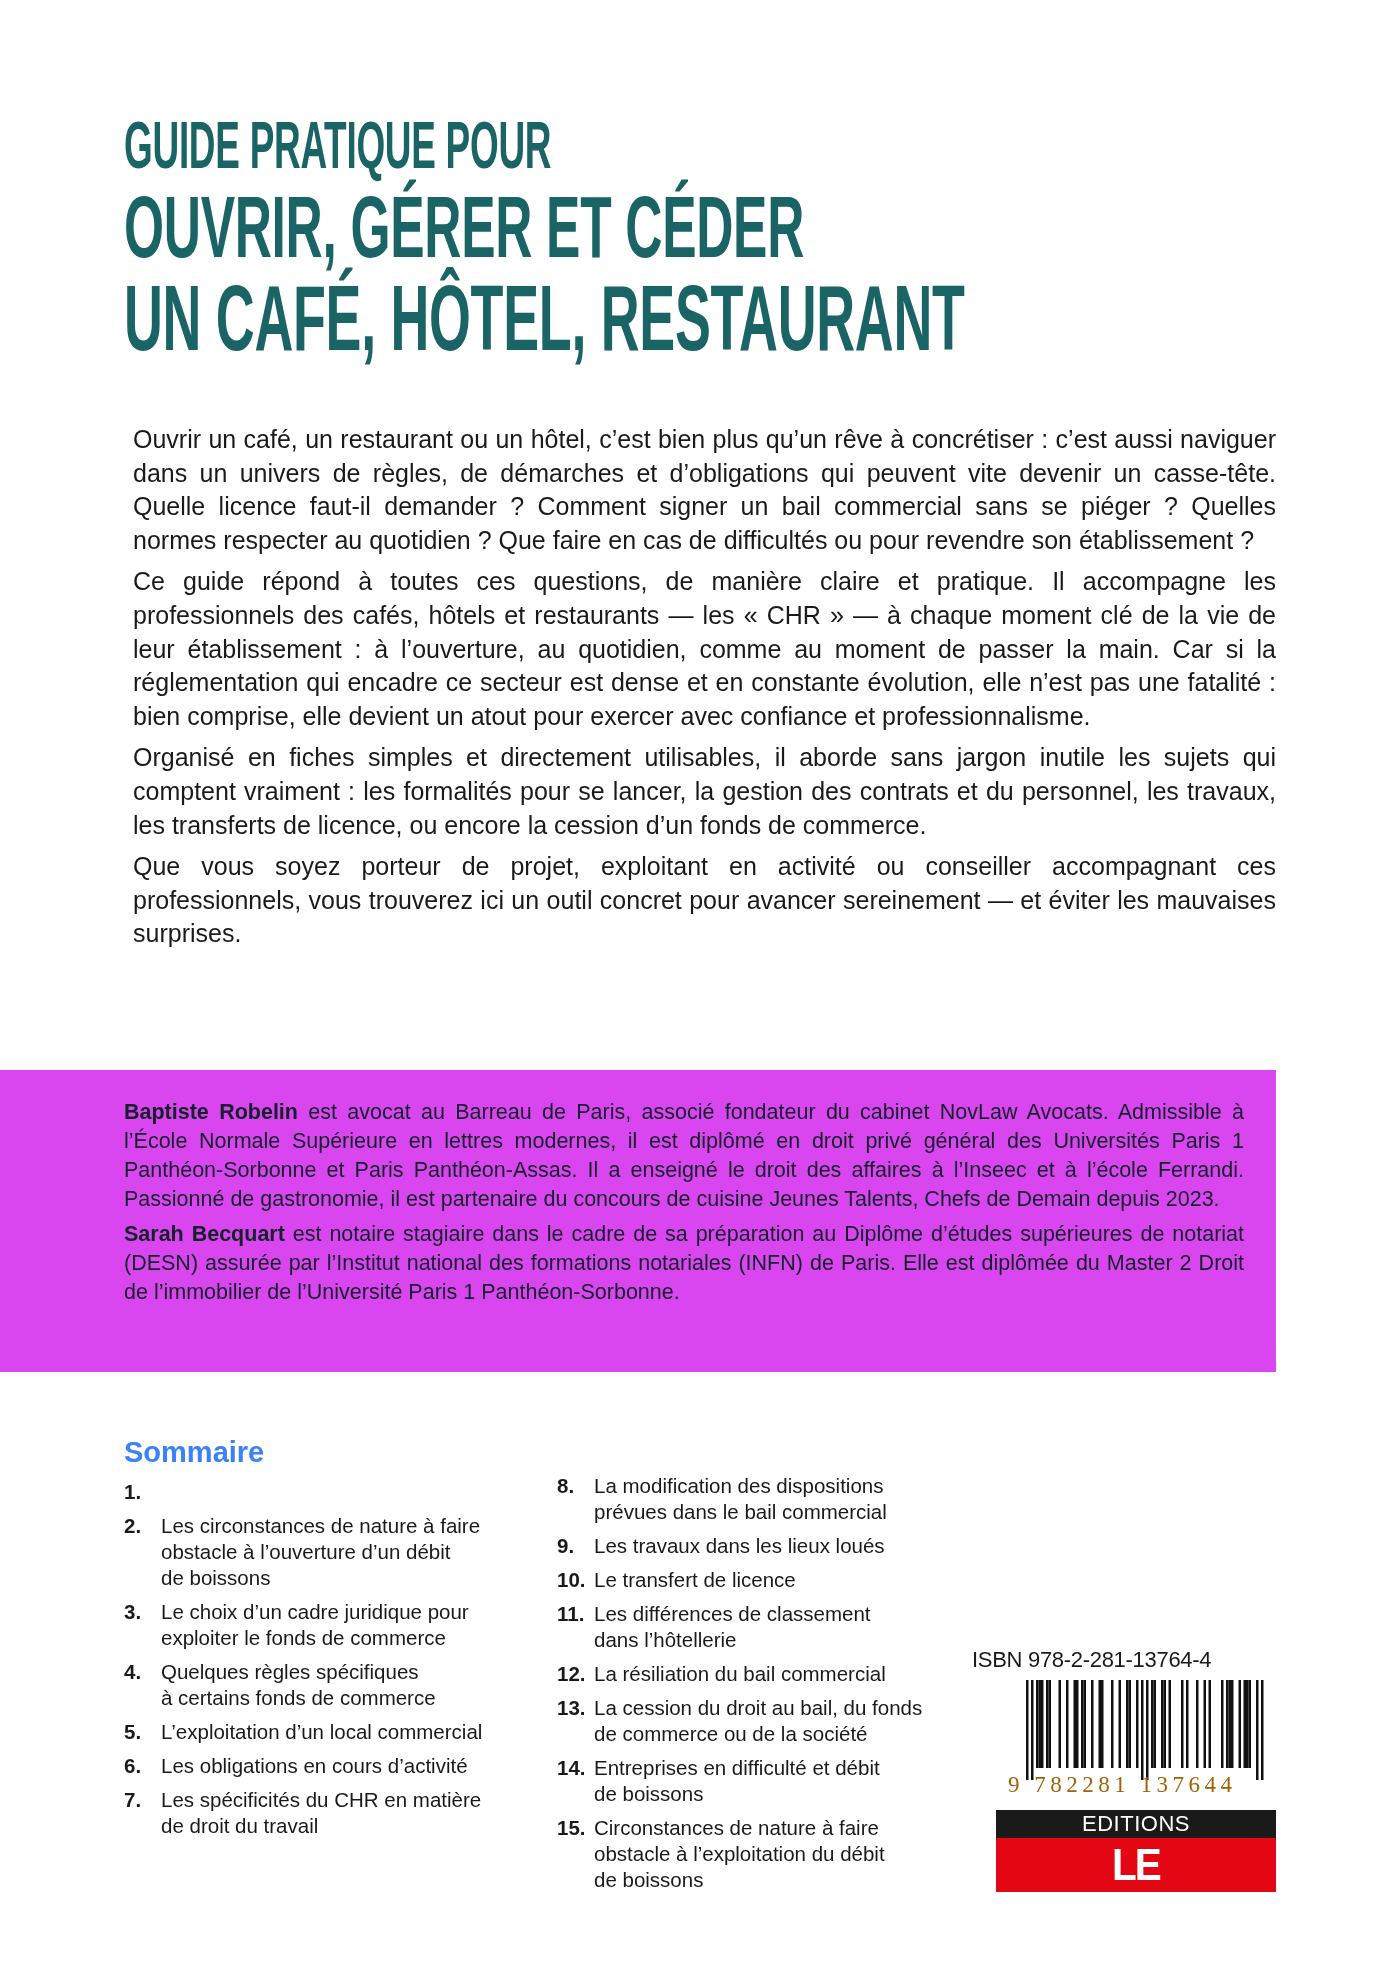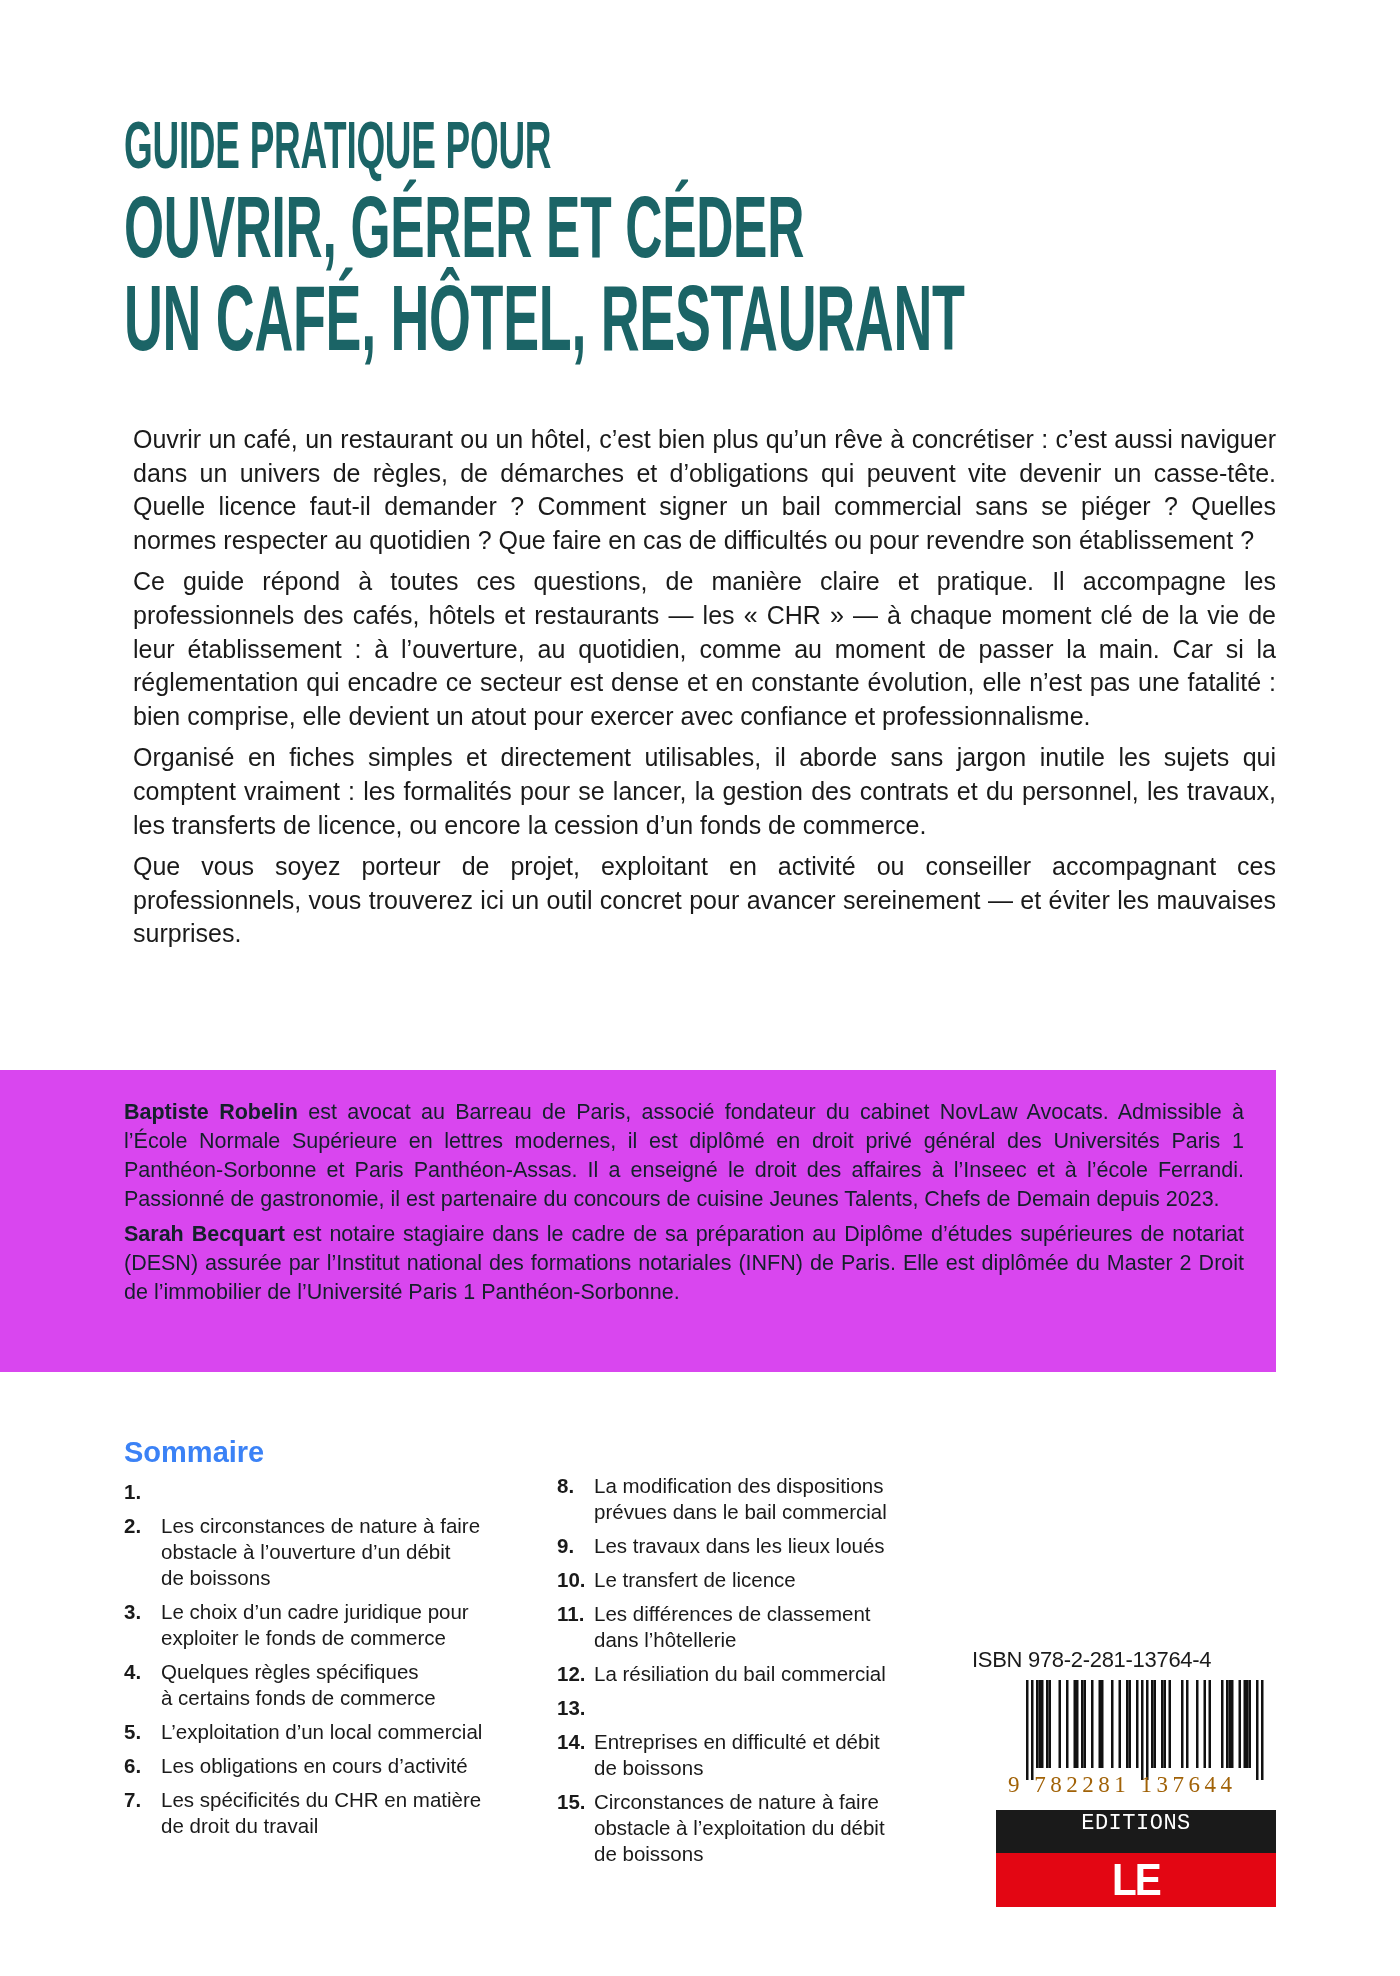--- a/index.html
+++ b/index.html
@@ -34,22 +34,22 @@
 
   
   .isbn { position: absolute; left: 972px; top: 1647px; font-size: 22px; color: #1a1a1a; letter-spacing: -0.3px; }
   .barcode { position: absolute; left: 1004px; top: 1680px; width: 275px; height: 122px; }
   .barcode svg { display: block; }
   .barcode-digits { position: absolute; left: 1008px; top: 1772px; font-family: Liberation Serif, serif;
                     font-size: 23px; letter-spacing: 4.5px; color: #a16207; background: transparent; }
 
   
   .logo { position: absolute; left: 996px; top: 1810px; width: 280px; height: 82px; }
-  .logo-top { height: 43px; background: #1a1a1a; color: #fff; text-align: center;
-              font-family: Liberation Mono, monospace; font-size: 22px; line-height: 28px; letter-spacing: 0.5px; }
+  .logo-top { height: 28px; background: #1a1a1a; color: #fff; text-align: center;
+              font-family: Liberation Sans, sans-serif; font-size: 22px; line-height: 28px; letter-spacing: 0.5px; }
   .logo-bottom { height: 54px; background: #e30613; color: #fff; text-align: center; overflow: hidden;
                  font-family: "Liberation Sans", sans-serif; font-weight: bold; font-size: 44px; line-height: 54px;
                  letter-spacing: -2px; }
   .logo-bottom span { display: inline-block; transform: scaleX(0.92); }
 </style>
 </head>
 <body>
 
 <div class="title t1">GUIDE PRATIQUE POUR</div>
 <div class="title t2">OUVRIR, GÉRER ET CÉDER</div>
@@ -122,20 +122,22 @@
       <span class="som-num">11.</span>
       <span class="som-text">Les différences de classement
 dans l’hôtellerie</span>
     </div>
     <div class="som-item">
       <span class="som-num">12.</span>
       <span class="som-text">La résiliation du bail commercial</span>
     </div>
     <div class="som-item">
       <span class="som-num">13.</span>
+      <span class="som-text">La cession du droit au bail, du fonds
+de commerce ou de la société</span>
     </div>
     <div class="som-item">
       <span class="som-num">14.</span>
       <span class="som-text">Entreprises en difficulté et débit
 de boissons</span>
     </div>
     <div class="som-item">
       <span class="som-num">15.</span>
       <span class="som-text">Circonstances de nature à faire
 obstacle à l’exploitation du débit

